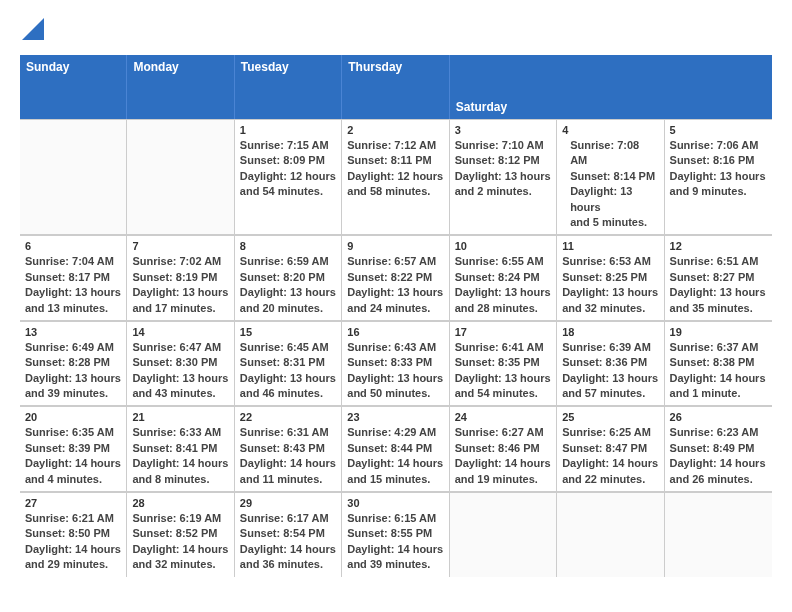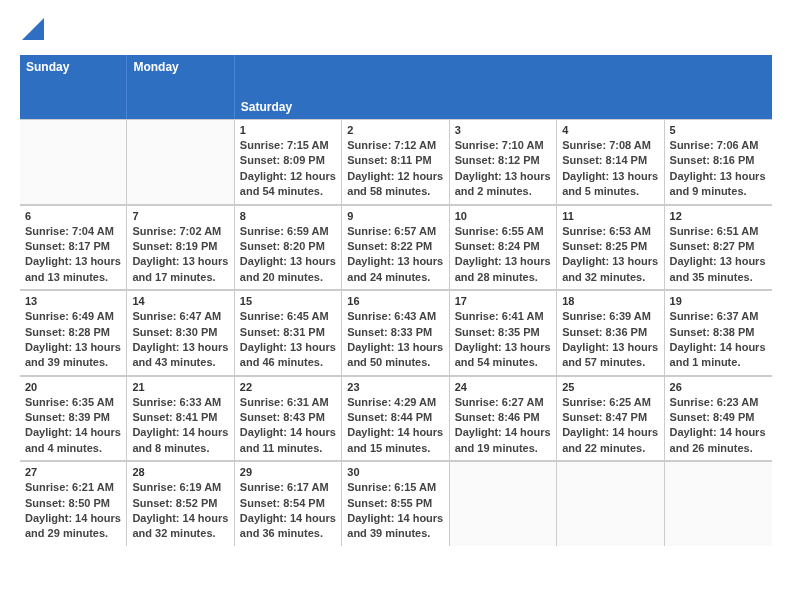--- a/index.html
+++ b/index.html
@@ -127,20 +127,22 @@
     <div class="title-block">
       <div class="main-title"></div>
       <div class="subtitle"></div>
     </div>
   </div>
 
   <div class="calendar">
     <div class="cal-header-row">
     <div class="cal-header-cell">Sunday</div>
         <div class="cal-header-cell">Monday</div>
+        <div class="cal-header-cell">Tuesday</div>
+        <div class="cal-header-cell">Thursday</div>
         <div class="cal-header-cell">Saturday</div>
       </div>
     <div class="cal-body">
     <div class="cal-week">
           <div class="cal-cell empty"></div>
           <div class="cal-cell empty"></div>
           <div class="cal-cell">
             <span class="day-num">1</span>
             <div class="cell-info" style="white-space: pre-line;">Sunrise: 7:15 AM
 Sunset: 8:09 PM
@@ -156,21 +158,21 @@
           </div>
           <div class="cal-cell">
             <span class="day-num">3</span>
             <div class="cell-info" style="white-space: pre-line;">Sunrise: 7:10 AM
 Sunset: 8:12 PM
 Daylight: 13 hours
 and 2 minutes.</div>
           </div>
           <div class="cal-cell">
             <span class="day-num">4</span>
-            <div class="cell-info" style="white-space: pre-line;">Sunrise: 7:08 AM
+            <div class="cell-info" style="white-space: pre-line; margin-left: 8px;">Sunrise: 7:08 AM
 Sunset: 8:14 PM
 Daylight: 13 hours
 and 5 minutes.</div>
           </div>
           <div class="cal-cell">
             <span class="day-num">5</span>
             <div class="cell-info" style="white-space: pre-line;">Sunrise: 7:06 AM
 Sunset: 8:16 PM
 Daylight: 13 hours
 and 9 minutes.</div>

